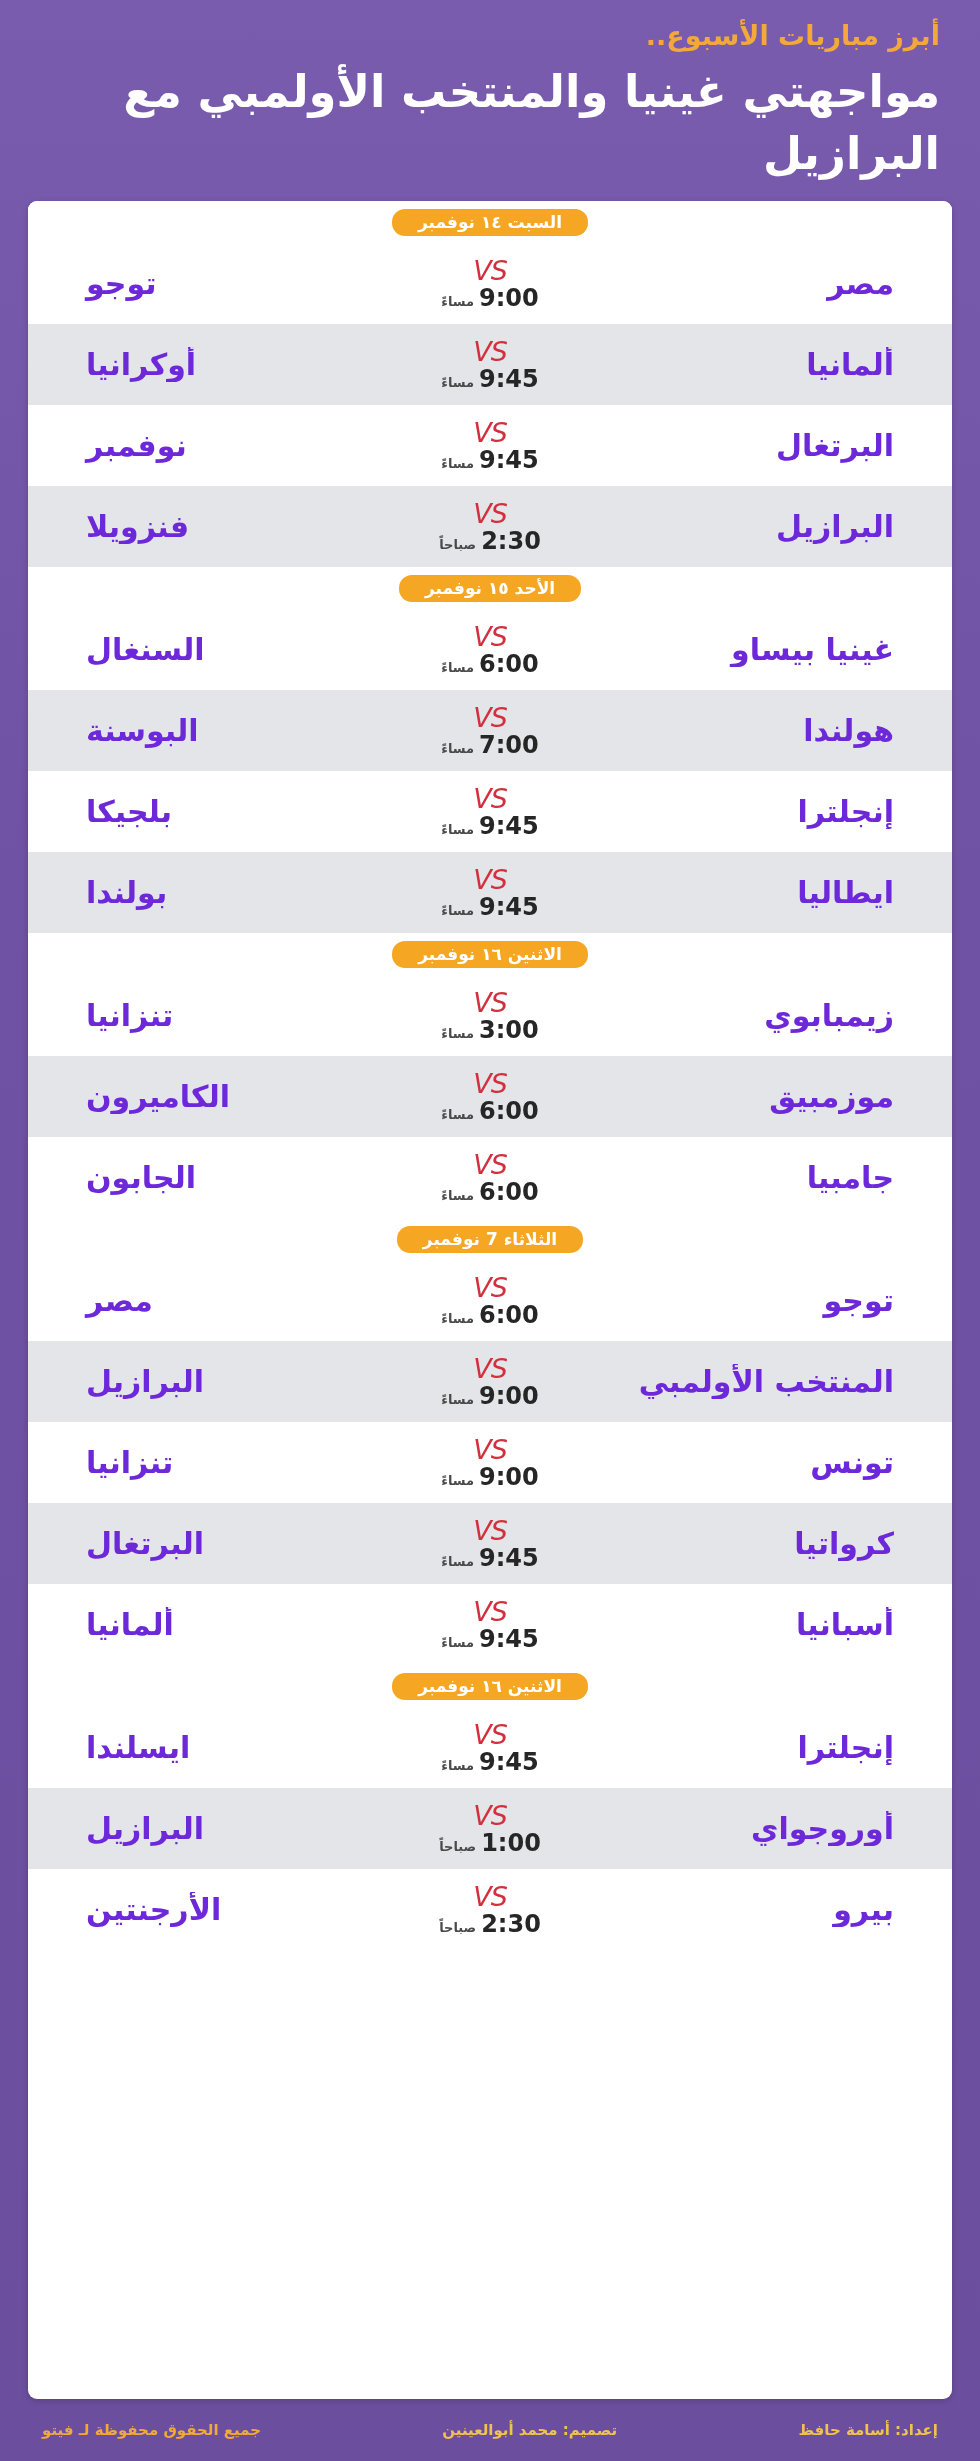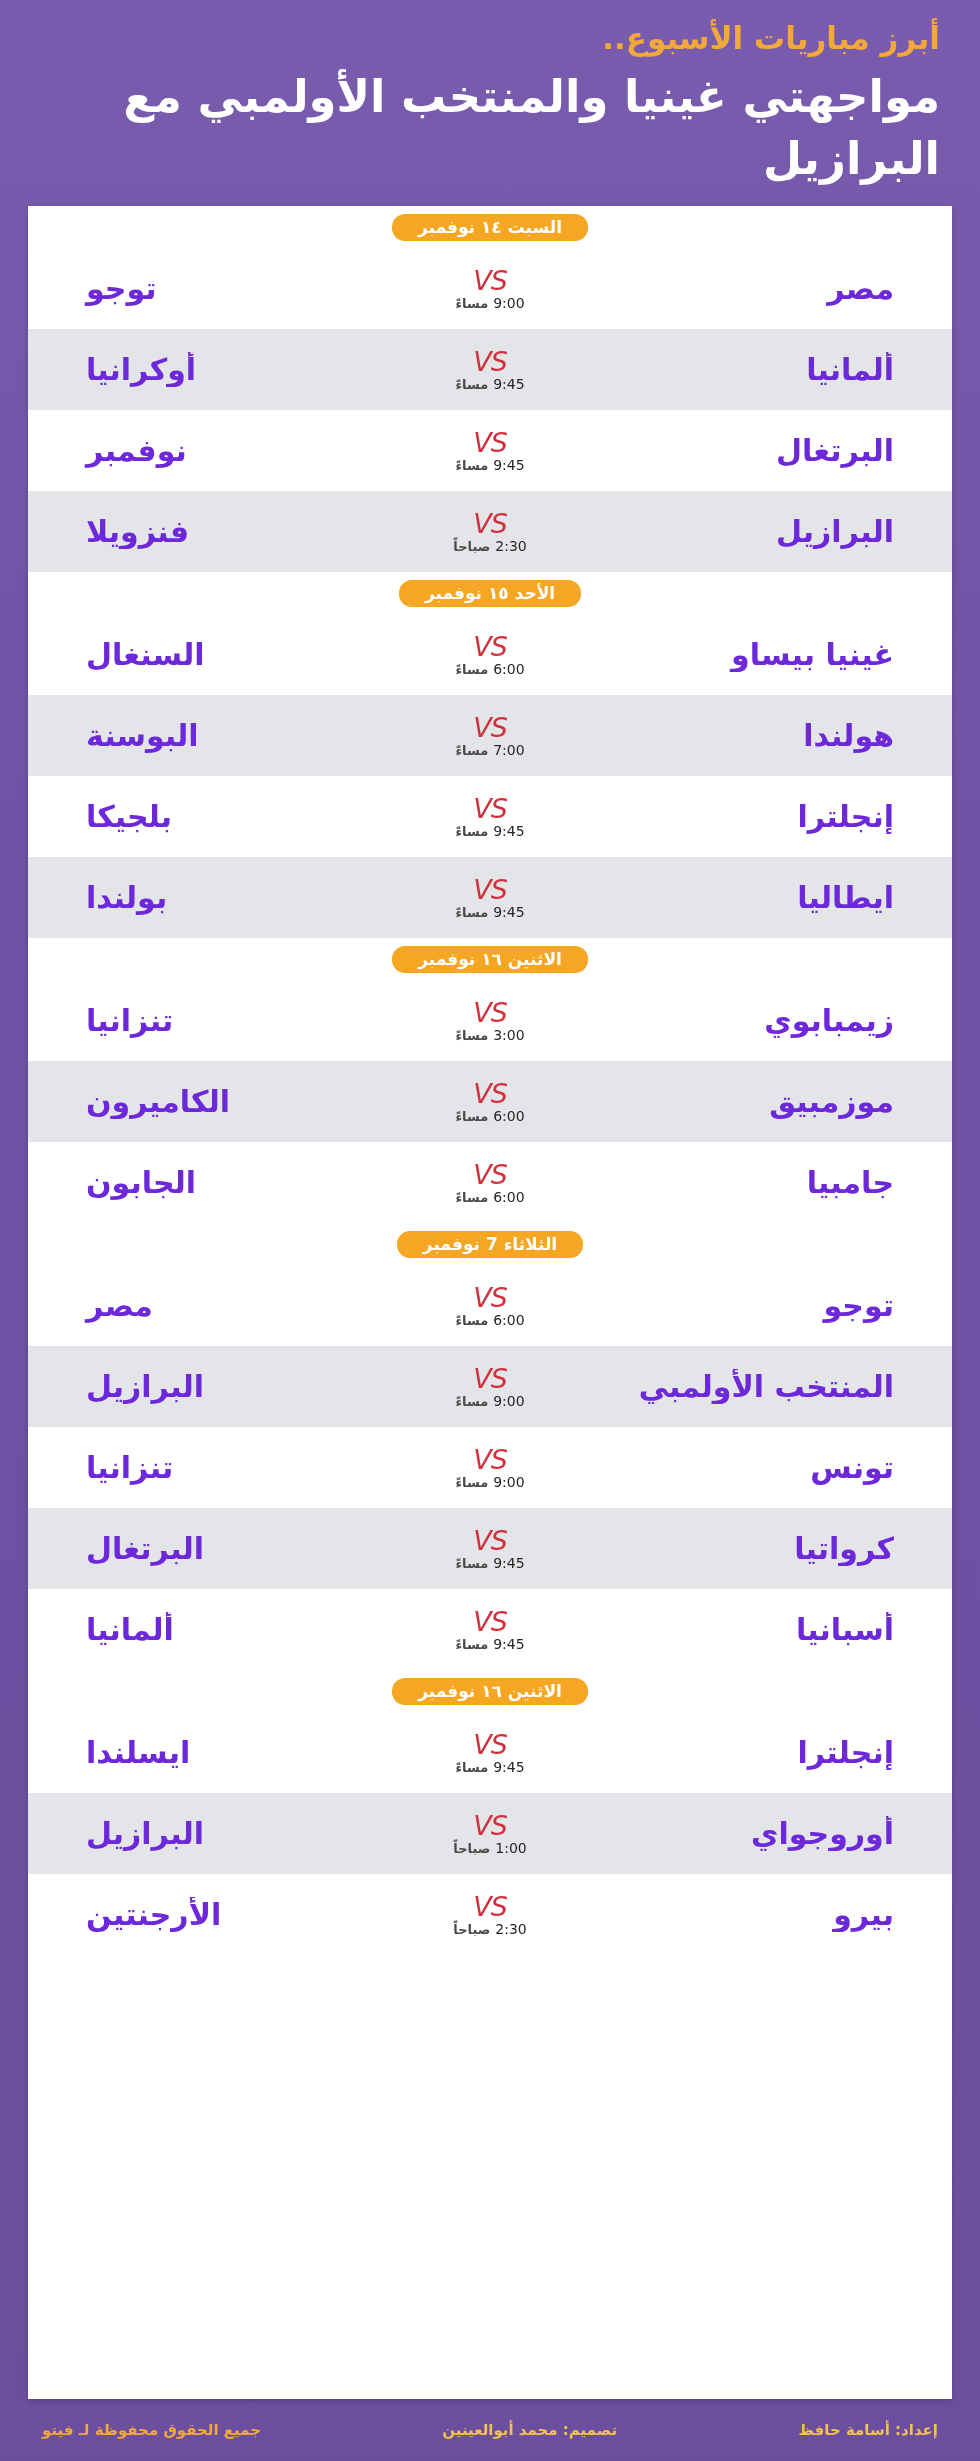--- a/index.html
+++ b/index.html
@@ -25,21 +25,21 @@
 
   
   .header {
     padding: 18px 40px 10px 40px;
     text-align: right;
     direction: rtl;
     flex: 0 0 auto;
   }
   .kicker {
     color: #f2a83b;
-    font-size: 31px;
+    font-size: 27px;
     font-weight: bold;
     letter-spacing: 0;
     margin: 0 0 8px 0;
     line-height: 1.3;
   }
   .headline {
     color: #ffffff;
     font-size: 45px;
     font-weight: bold;
     line-height: 1.38;
@@ -53,20 +53,21 @@
     padding: 0 28px 0 28px;
     box-sizing: border-box;
     display: flex;
   }
   .card {
     position: relative;
     background: #ffffff;
     width: 100%;
     overflow: hidden;
     box-shadow: 0 2px 6px rgba(0,0,0,.18);
+    border-radius: 9px;
   }
   .watermark {
     position: absolute;
     left: 0; right: 0; top: 0; bottom: 0;
     display: flex;
     align-items: center;
     justify-content: center;
     pointer-events: none;
   }
   .watermark span {
@@ -144,22 +145,22 @@
     margin-bottom: 2px;
     letter-spacing: -1px;
   }
   .time-line {
     display: flex;
     align-items: baseline;
     gap: 5px;
     direction: rtl;
   }
   .time {
-    font-size: 14px;
-    font-weight: normal;
+    font-size: 24px;
+    font-weight: bold;
     color: #262626;
     direction: ltr;
   }
   .period {
     font-size: 13px;
     color: #4a4a4a;
     font-weight: bold;
   }
 
   

